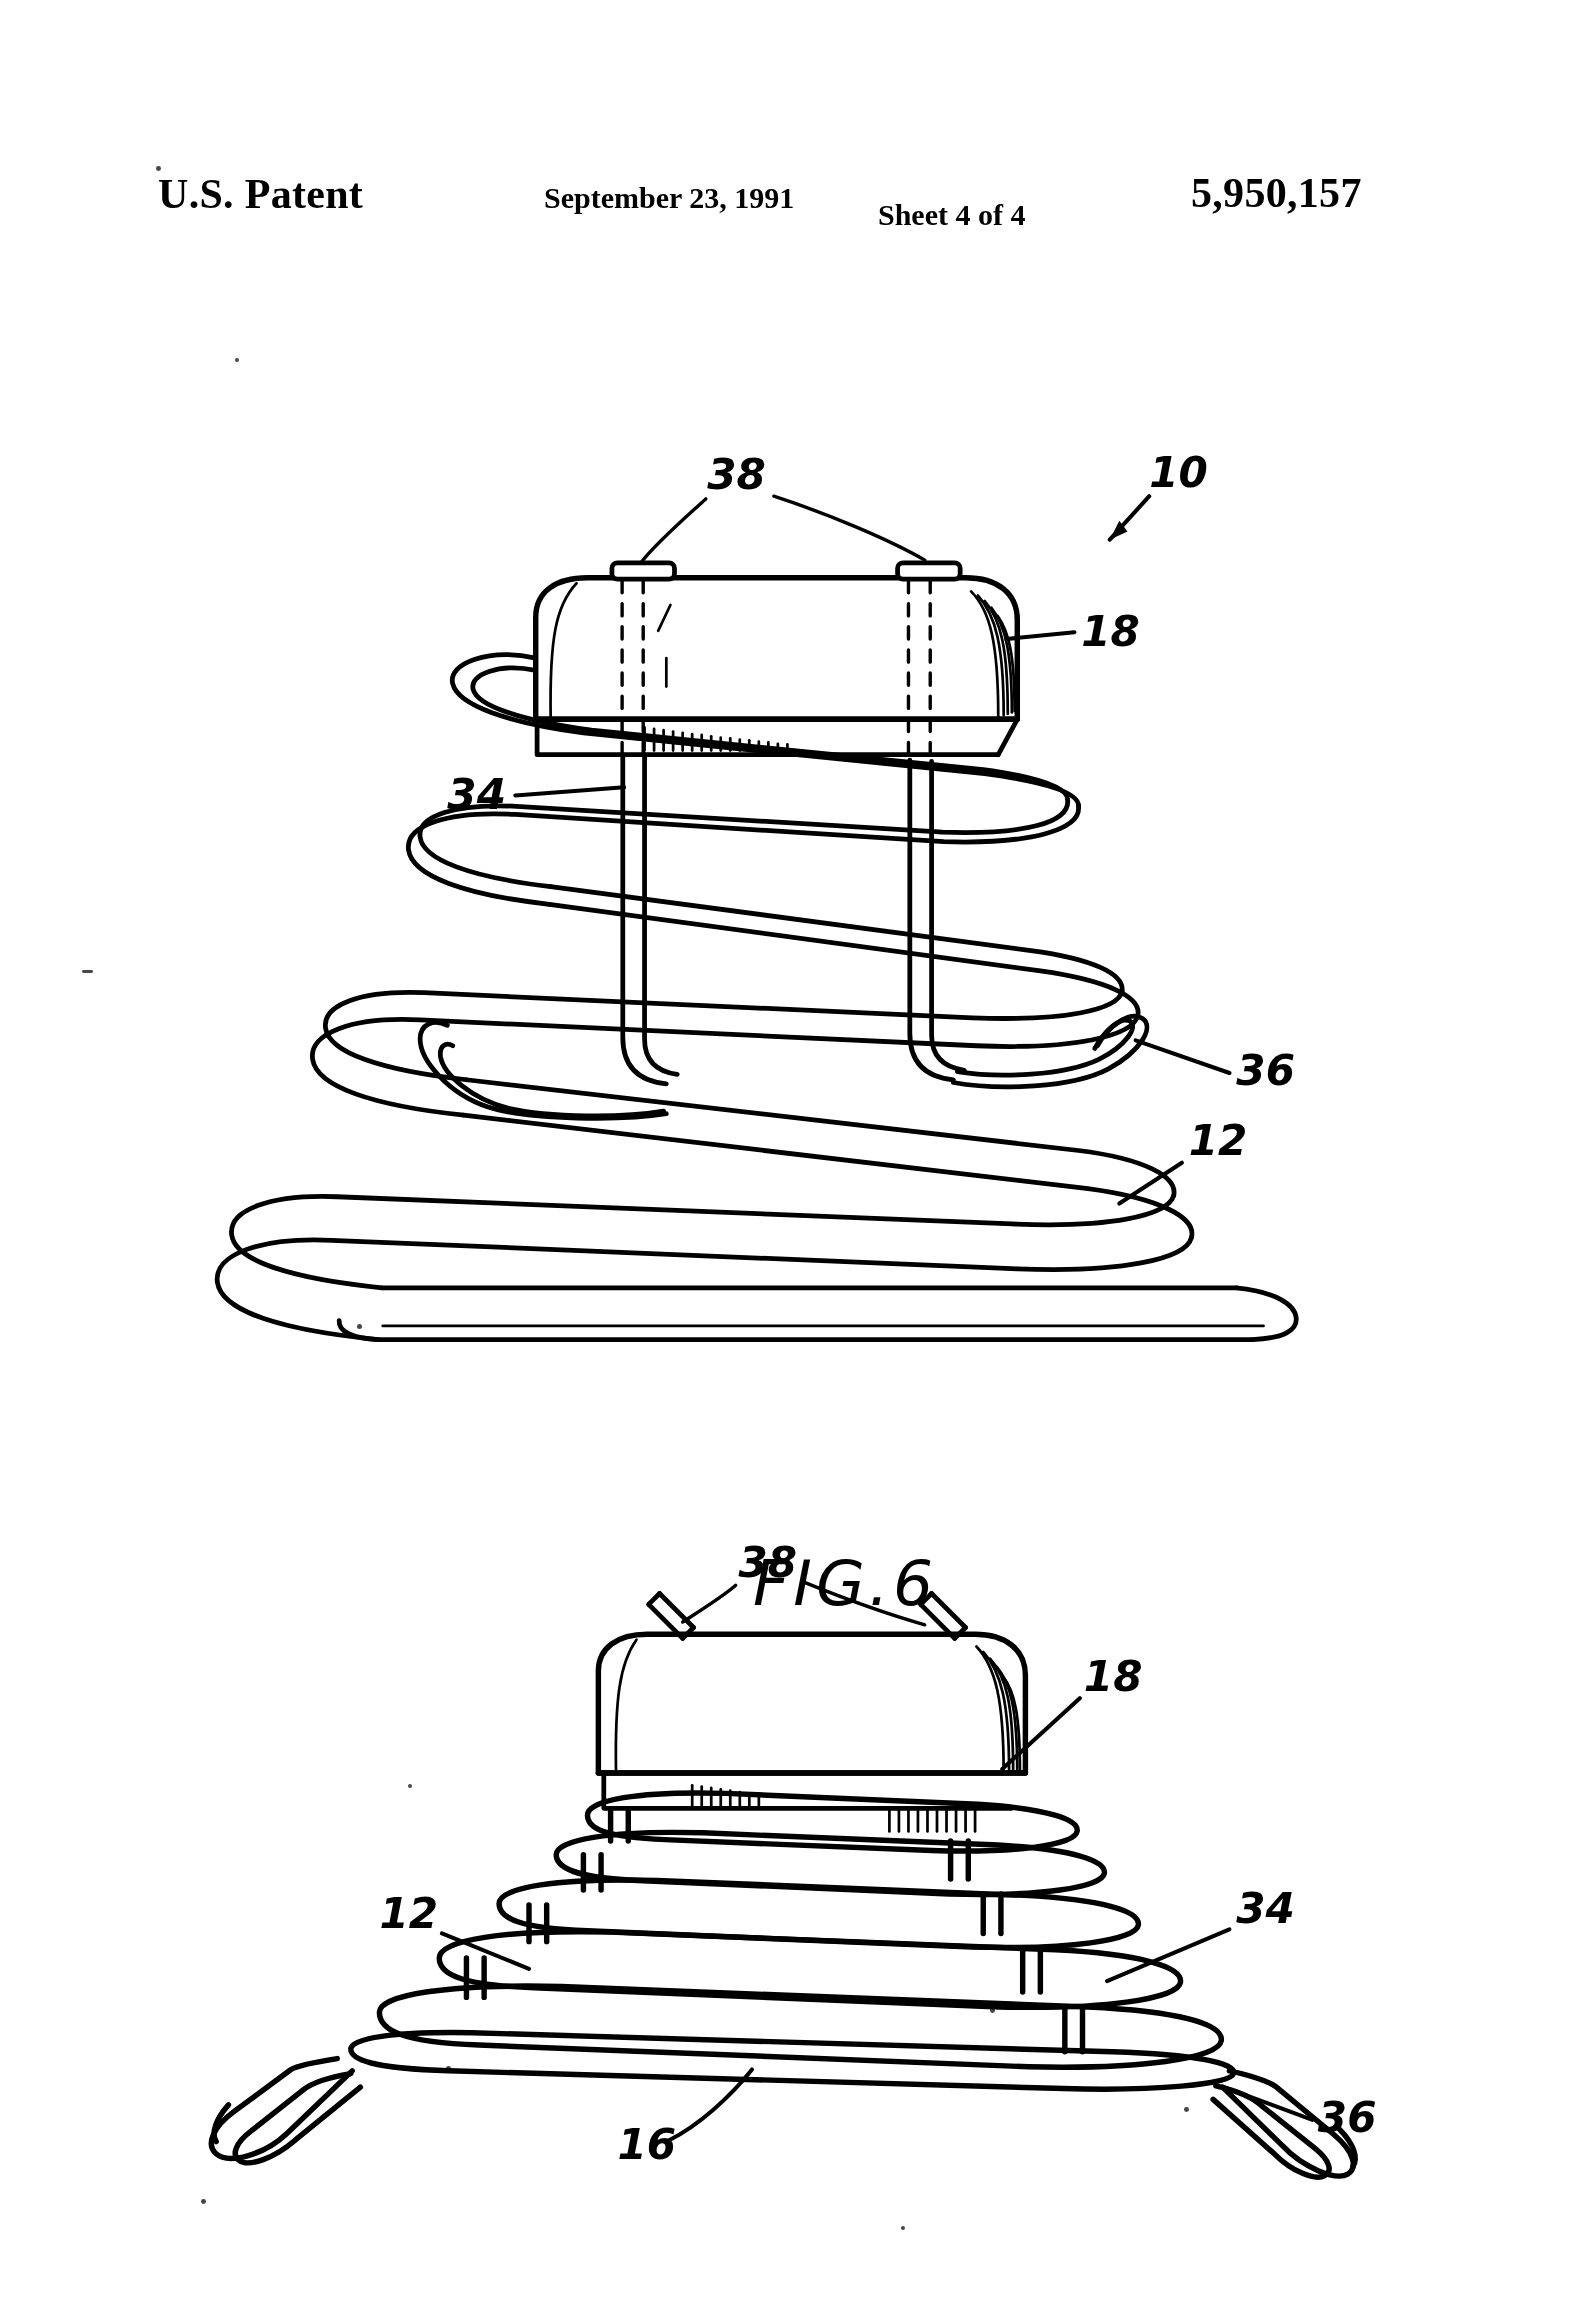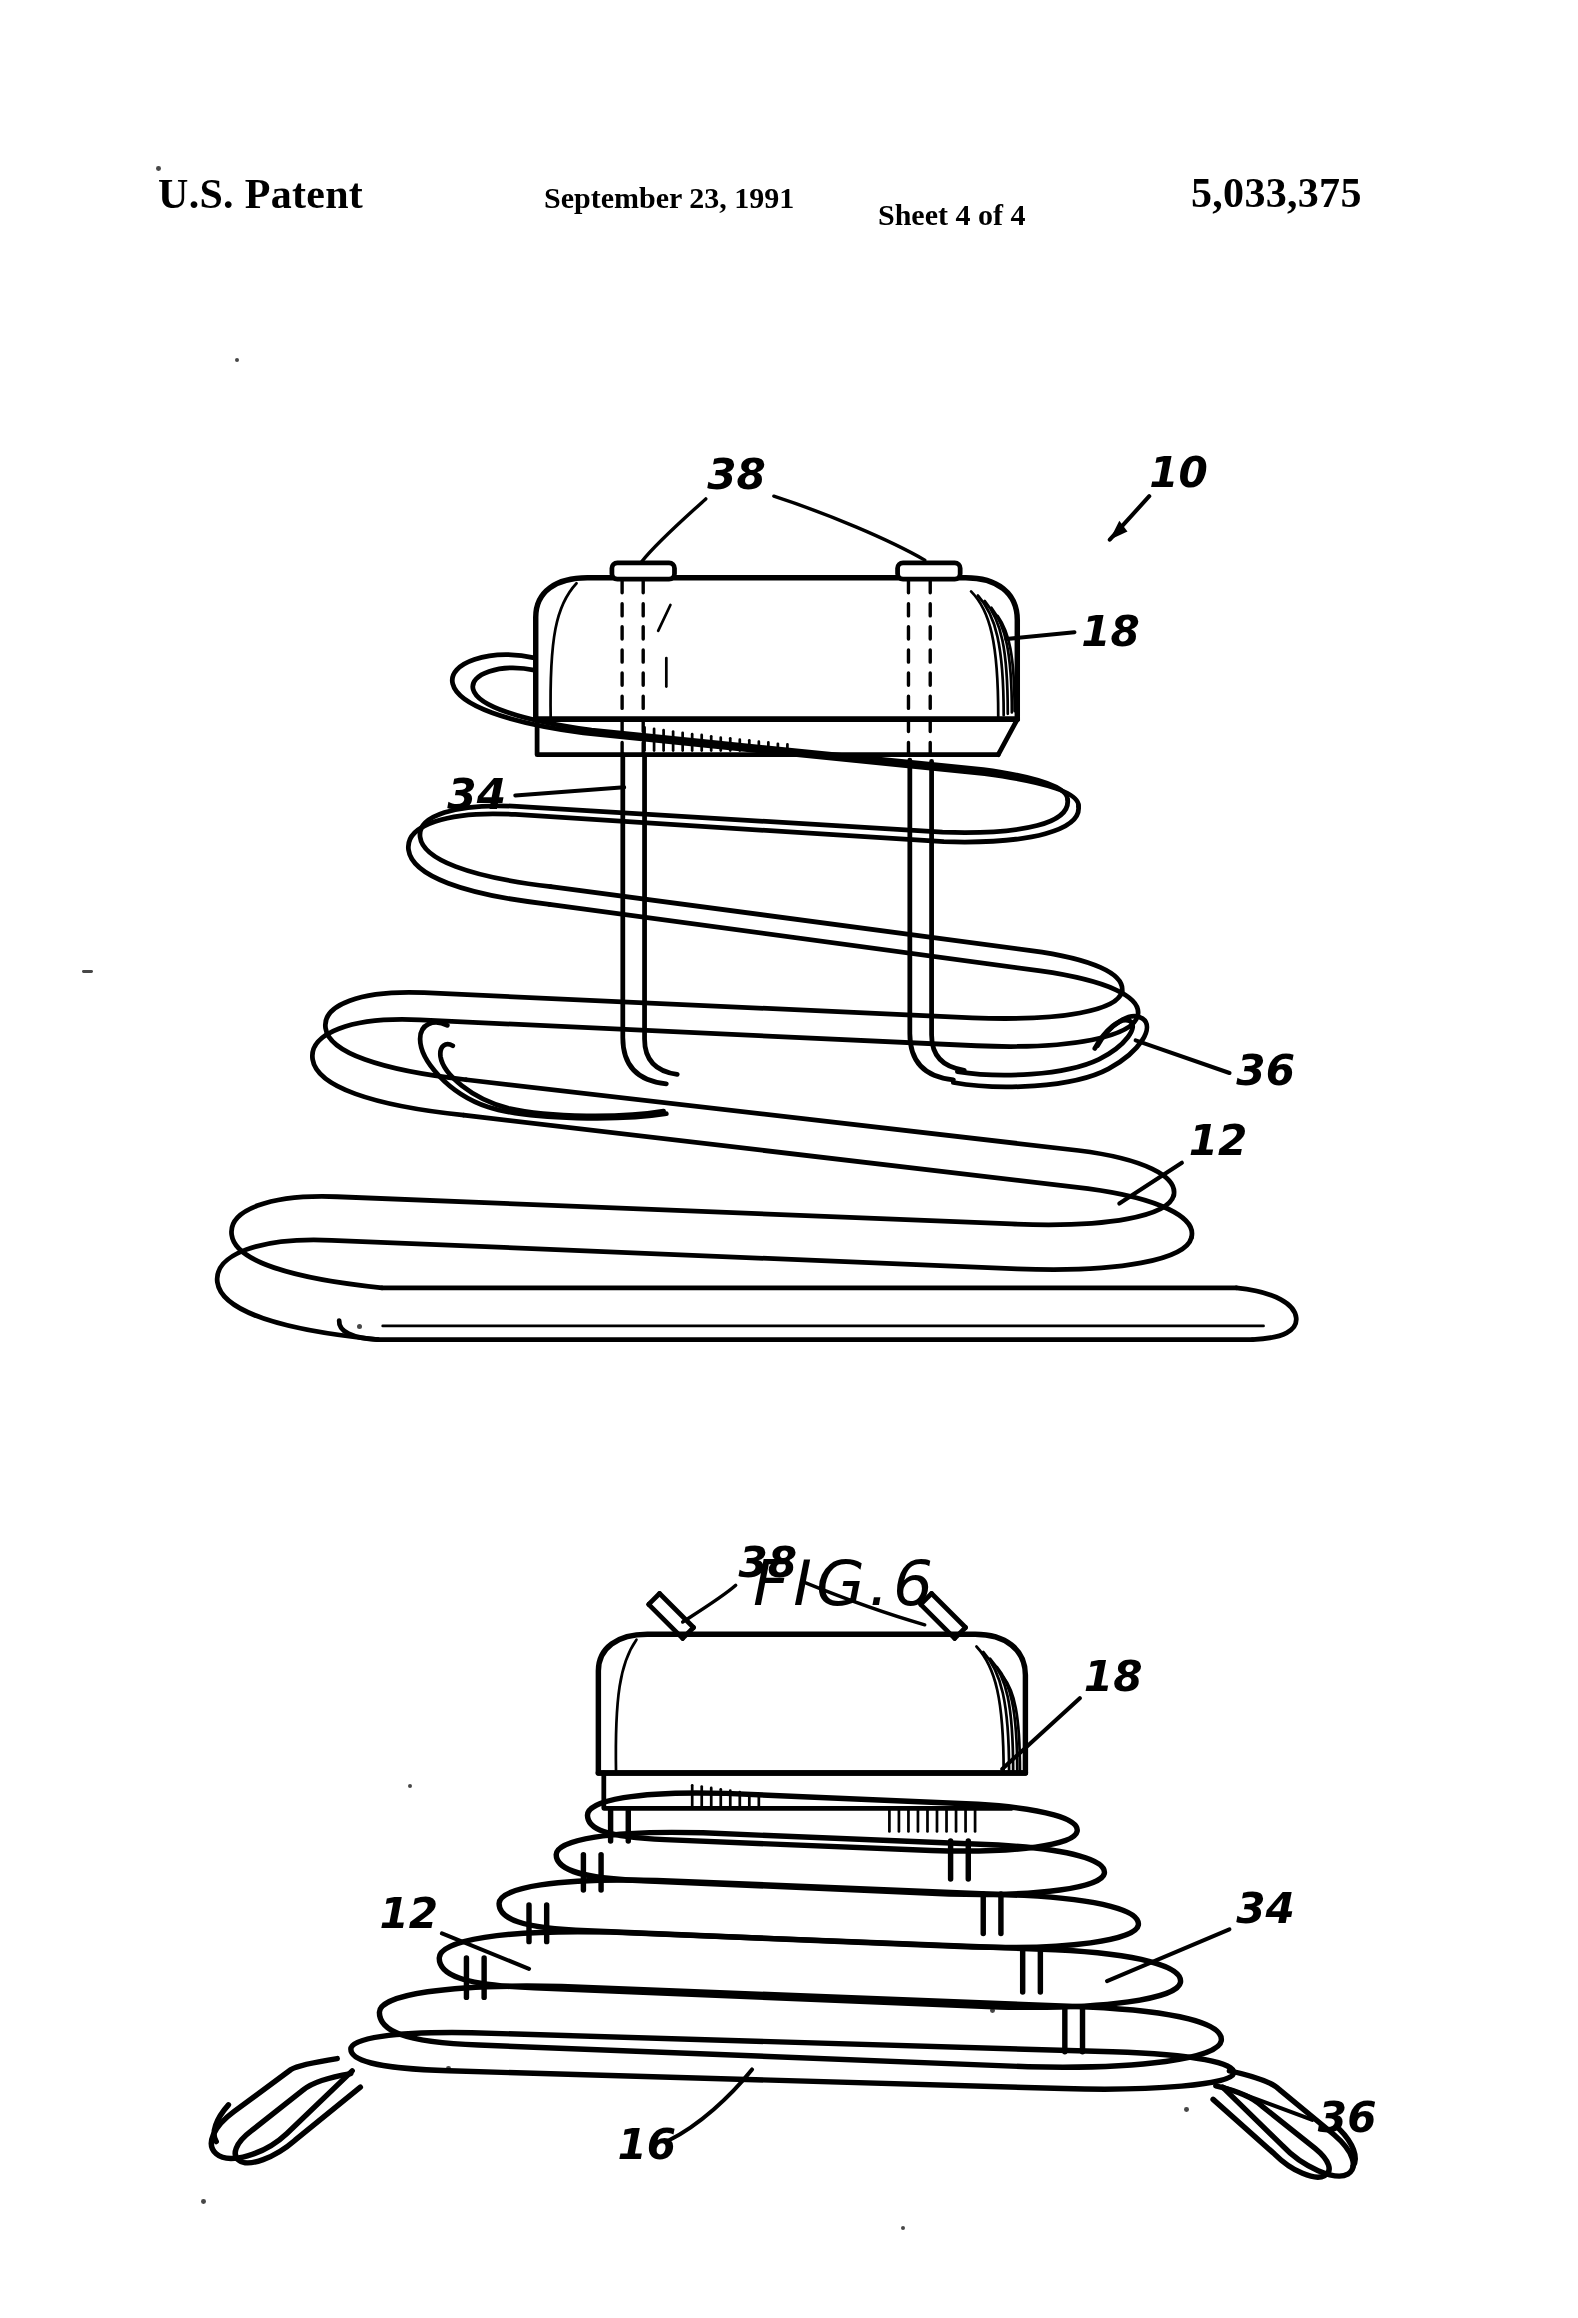--- a/index.html
+++ b/index.html
@@ -99,21 +99,21 @@
 </style>
 </head>
 <body>
 
 <div class="page">
 
   <div class="hdr">
     <div class="hdr-item hdr-office">U.S. Patent</div>
     <div class="hdr-item hdr-date">September 23, 1991</div>
     <div class="hdr-item hdr-sheet">Sheet 4 of 4</div>
-    <div class="hdr-item hdr-number">5,033,375</div>
+    <div class="hdr-item hdr-number">5,950,157</div>
   </div>
 
   <div class="speck" style="left:156px;  top:148px;  width:4.8px;  height:4.8px;"></div>
   <div class="speck" style="left:235px;  top:340px;  width:4.1px;  height:4.1px;"></div>
   <div class="speck" style="left:82px;  top:952px; width:11px; height:3.4px; border-radius:1.4px;"></div>
   <div class="speck" style="left:357px;  top:1306px; width:5.4px;  height:5.4px;"></div>
   <div class="speck" style="left:990px; top:1990px; width:4.8px;  height:4.8px;"></div>
   <div class="speck" style="left:1184px; top:2089px; width:4.8px;  height:4.8px;"></div>
   <div class="speck" style="left:446px;  top:2048px; width:4.8px;  height:4.8px;"></div>
   <div class="speck" style="left:201px;  top:2181px; width:4.8px;  height:4.8px;"></div>

